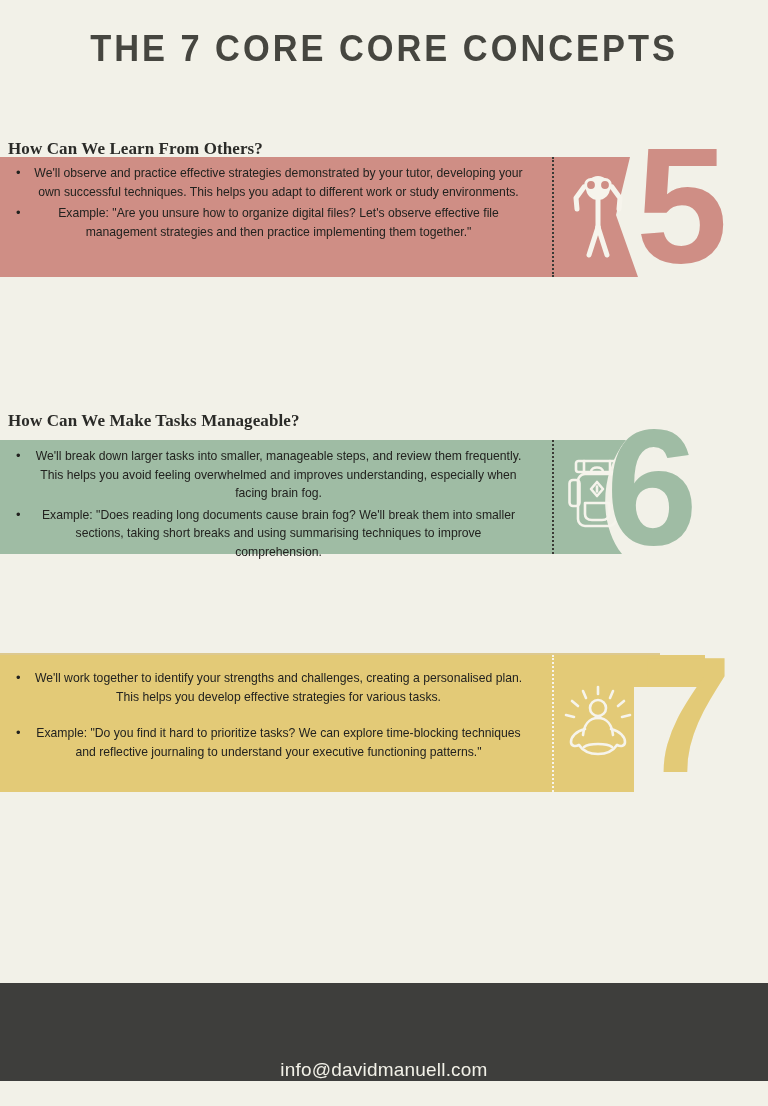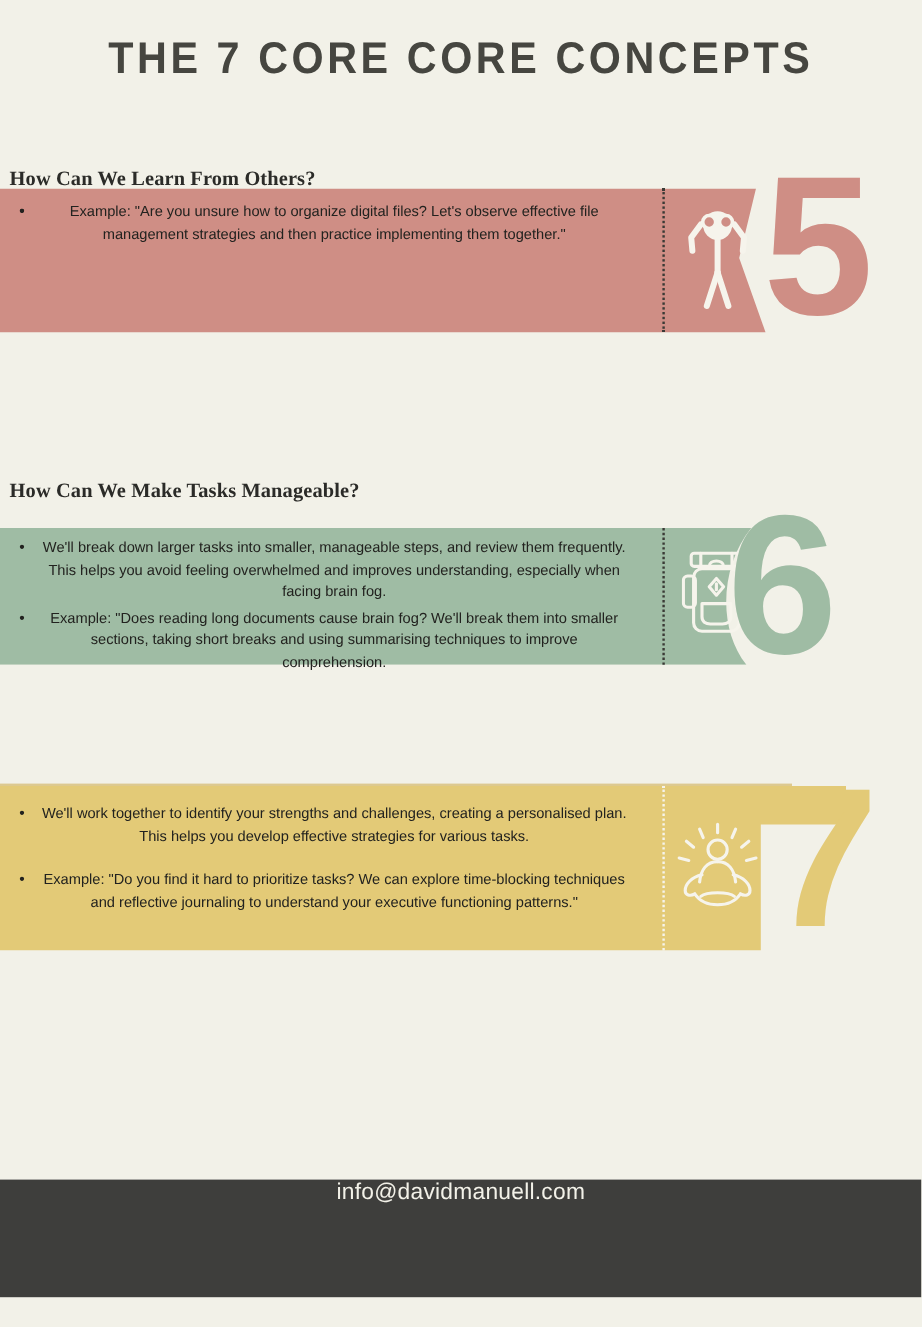--- a/index.html
+++ b/index.html
@@ -116,21 +116,21 @@
 
   
   .footer {
     position: absolute;
     left: 0;
     bottom: 25px;
     width: 768px;
     height: 98px;
     background: #3e3e3c;
     display: flex;
-    align-items: flex-start;
+    align-items: flex-end;
     justify-content: center;
   }
   .footer-email {
     color: #f2f1e8;
     font-size: 19px;
     letter-spacing: 0.2px;
   }
 </style>
 </head>
 <body>
@@ -147,20 +147,21 @@
 
     <div class="band" style="top:157px; height:120px; width:768px;">
       <svg width="768" height="120" viewBox="0 0 768 120" style="position:absolute;left:0;top:0;">
         <path d="M0,0 L630,0 L616,58 L638,120 L0,120 Z" fill="#cf8e85"></path>
       </svg>
 
       <div class="band-text">
         <ul>
           <li>
             <span class="bullet">•</span>
+            <span>We'll observe and practice effective strategies demonstrated by your tutor, developing your own successful techniques. This helps you adapt to different work or study environments.</span>
           </li>
           <li>
             <span class="bullet">•</span>
             <span>Example: "Are you unsure how to organize digital files? Let's observe effective file management strategies and then practice implementing them together."</span>
           </li>
         </ul>
       </div>
 
       <div class="dotted" style="left:552px; top:0; height:120px;"></div>
 
@@ -183,21 +184,21 @@
           </g>
         </svg>
       </div>
     </div>
 
     <div class="numeral" style="left:636px; top:130px; color:#cf8e85;">5</div>
   </div>
 
   <div class="section" style="top:0;">
 
-    <div class="sec-heading" style="top:398px;">
+    <div class="sec-heading" style="top:410px;">
       <span>How Can We Make Tasks Manageable?</span>
     </div>
 
     <div class="band" style="top:440px; height:114px; width:768px;">
       <svg width="768" height="114" viewBox="0 0 768 114" style="position:absolute;left:0;top:0;">
         <path d="M0,0 L626,0 C600,32 598,84 622,114 L0,114 Z" fill="#9fbca4"></path>
       </svg>
 
       <div class="band-text">
         <ul>

